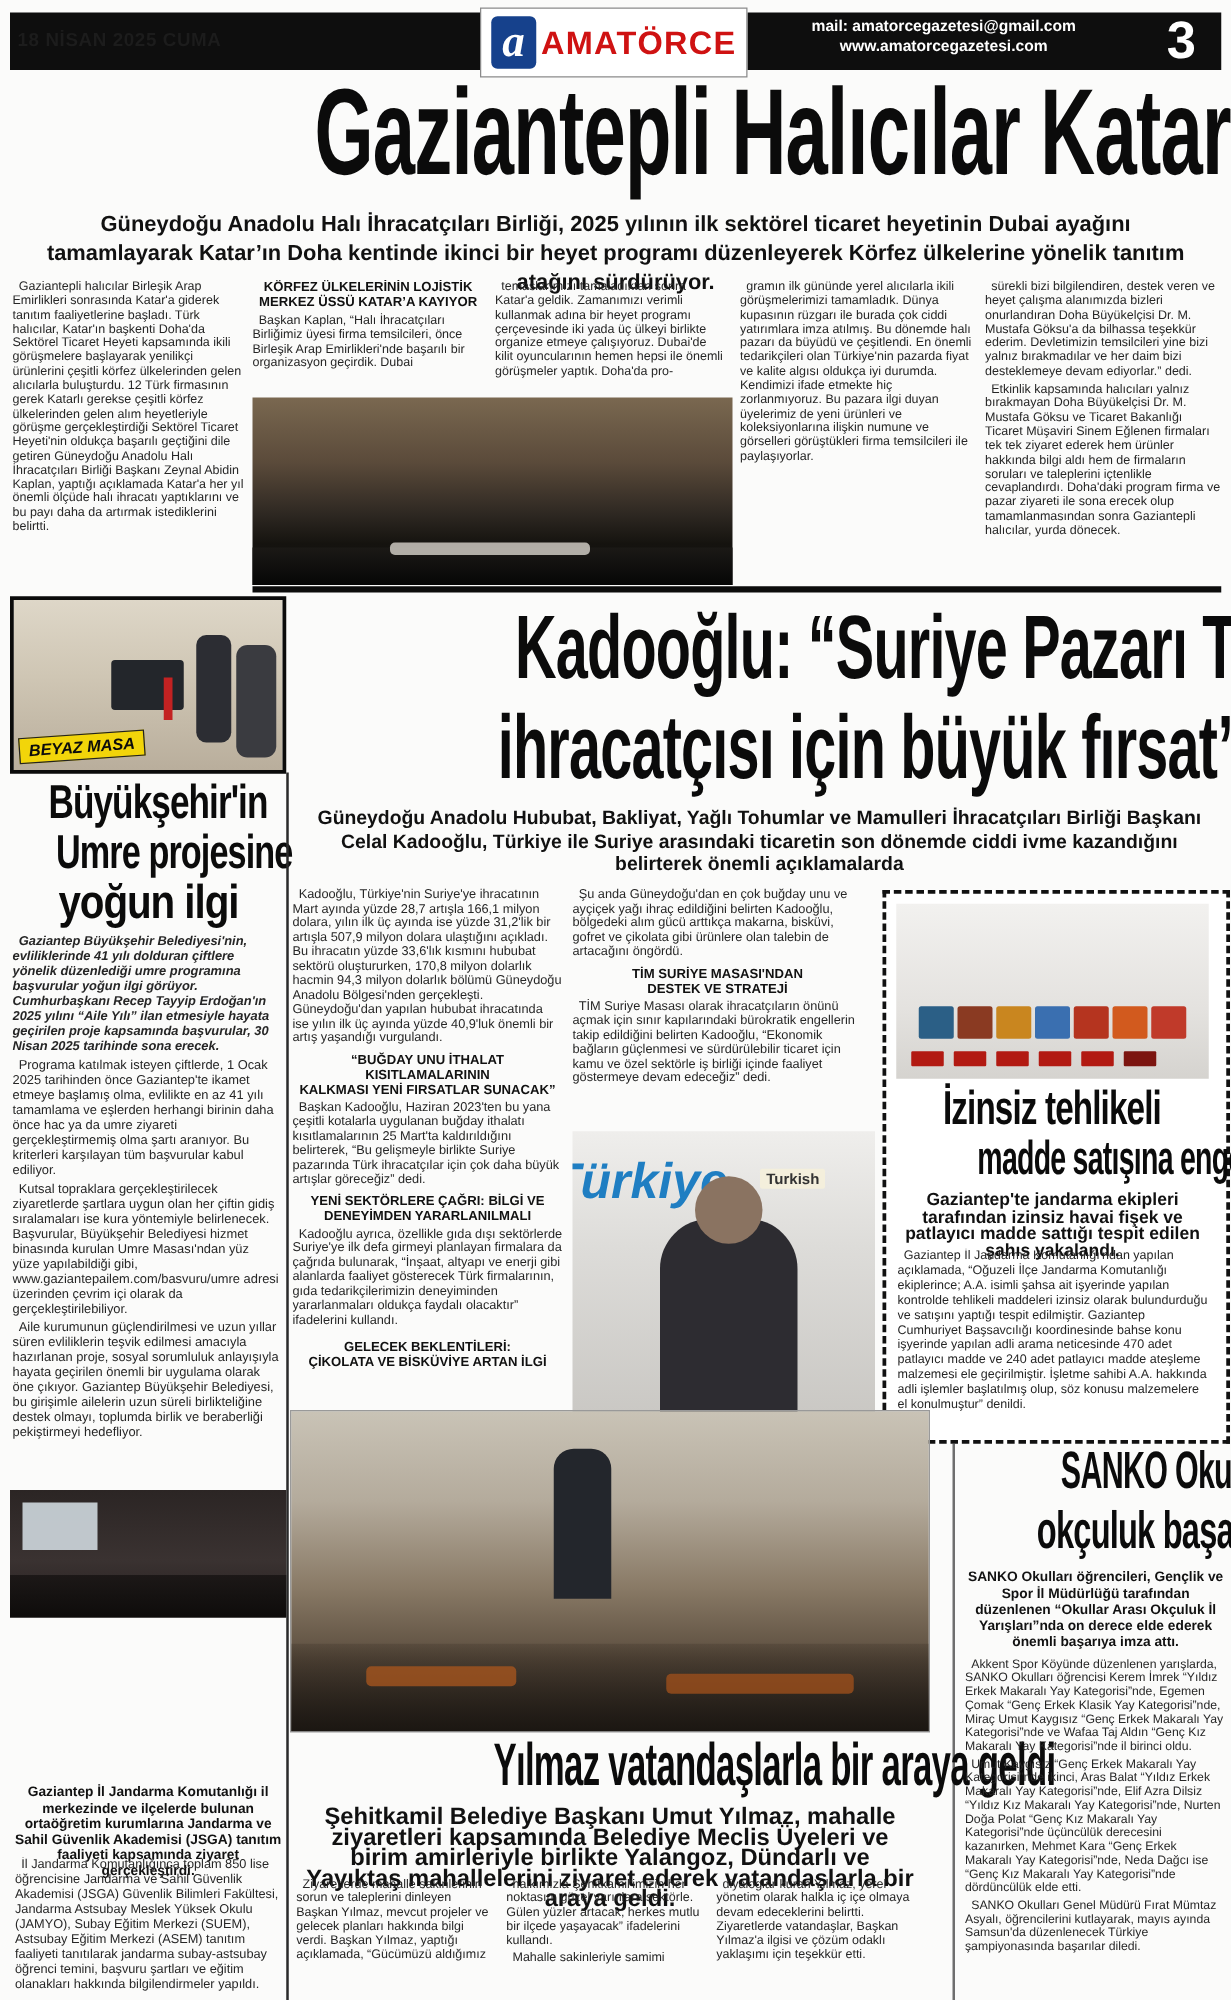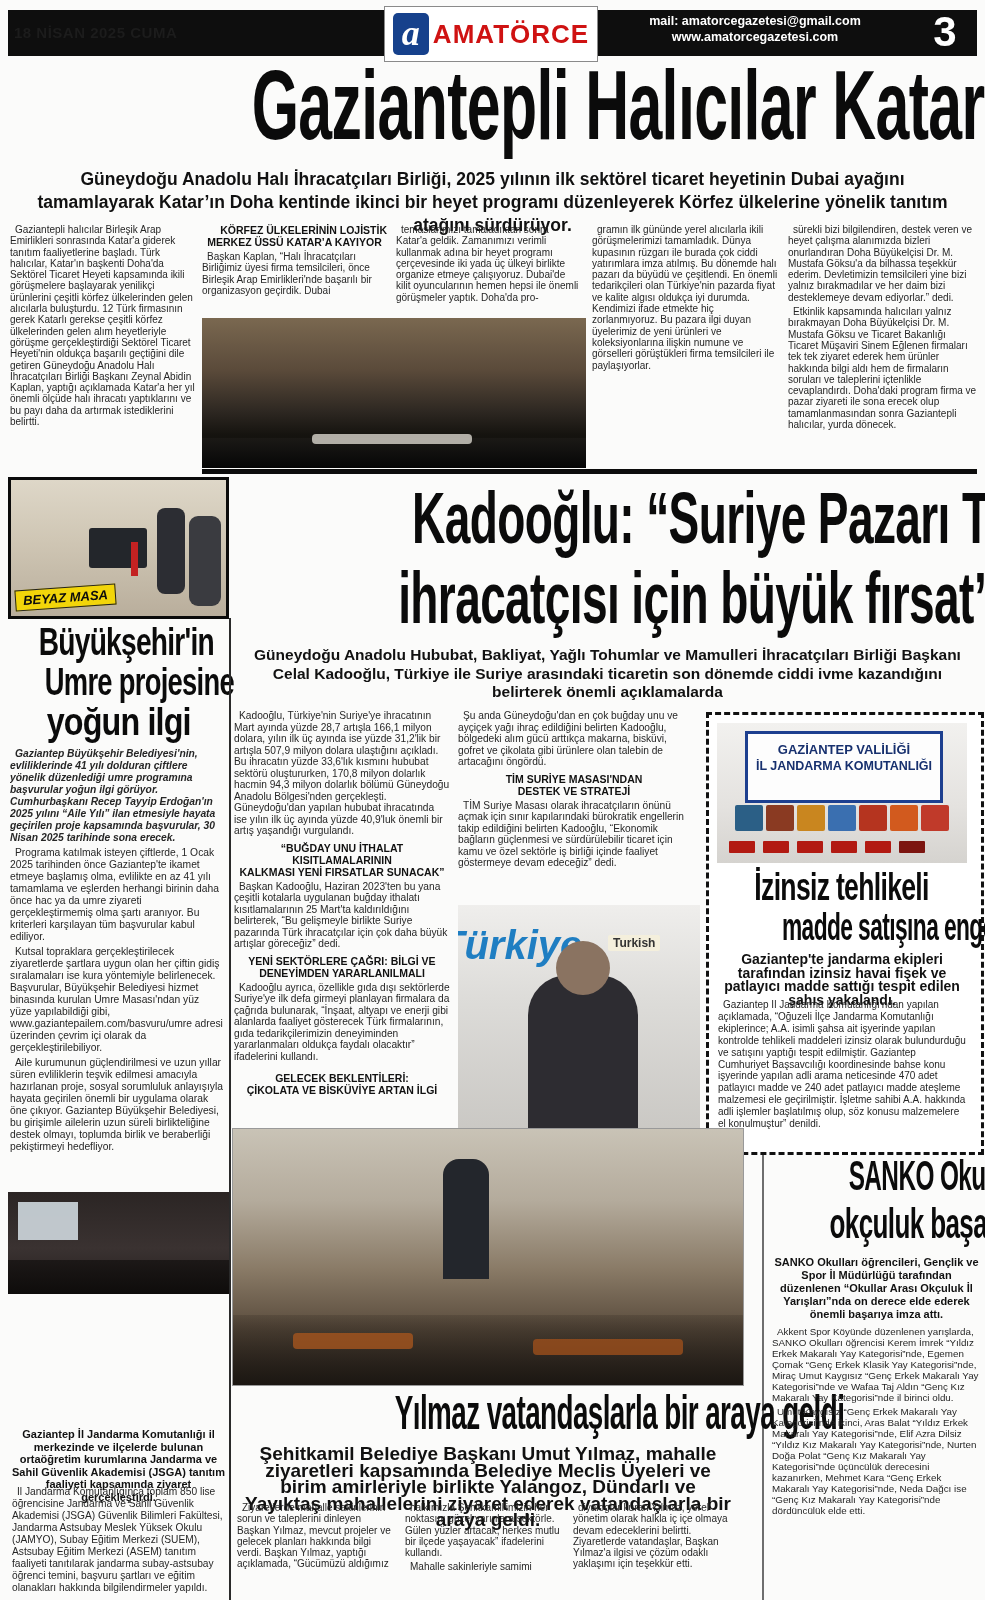--- a/index.html
+++ b/index.html
@@ -52,21 +52,21 @@
 
   <div class="abs hctr" style="left:0;top:52px;width:985px;height:112px;">
     <span class="cnd" style="font-size:98px;line-height:106px;transform:scaleX(.62);">Gaziantepli Halıcılar Katar’da</span>
   </div>
   <div class="abs leadb" style="left:25px;top:168px;width:935px;font-size:17.5px;line-height:23px;">Güneydoğu Anadolu Halı İhracatçıları Birliği, 2025 yılının ilk sektörel ticaret heyetinin Dubai ayağını tamamlayarak Katar’ın Doha kentinde ikinci bir heyet programı düzenleyerek Körfez ülkelerine yönelik tanıtım atağını sürdürüyor.</div>
 
   <div class="abs bodytxt" style="left:10px;top:224px;width:185px;height:250px;overflow:hidden;">
     <p>Gaziantepli halıcılar Birleşik Arap Emirlikleri sonrasında Katar'a giderek tanıtım faaliyetlerine başladı. Türk halıcılar, Katar'ın başkenti Doha'da Sektörel Ticaret Heyeti kapsamında ikili görüşmelere başlayarak yenilikçi ürünlerini çeşitli körfez ülkelerinden gelen alıcılarla buluşturdu. 12 Türk firmasının gerek Katarlı gerekse çeşitli körfez ülkelerinden gelen alım heyetleriyle görüşme gerçekleştirdiği Sektörel Ticaret Heyeti'nin oldukça başarılı geçtiğini dile getiren Güneydoğu Anadolu Halı İhracatçıları Birliği Başkanı Zeynal Abidin Kaplan, yaptığı açıklamada Katar'a her yıl önemli ölçüde halı ihracatı yaptıklarını ve bu payı daha da artırmak istediklerini belirtti.</p>
   </div>
   <div class="abs bodytxt" style="left:202px;top:224px;width:185px;height:94px;overflow:hidden;">
-    <div class="subh" style="margin-top:0;text-align:right;">KÖRFEZ ÜLKELERİNİN LOJİSTİK</div>
+    <div class="subh" style="margin-top:0;">KÖRFEZ ÜLKELERİNİN LOJİSTİK</div>
     <div class="subh" style="margin-top:-3px;">MERKEZ ÜSSÜ KATAR’A KAYIYOR</div>
     <p>Başkan Kaplan, “Halı İhracatçıları Birliğimiz üyesi firma temsilcileri, önce Birleşik Arap Emirlikleri'nde başarılı bir organizasyon geçirdik. Dubai</p>
   </div>
   <div class="abs bodytxt" style="left:396px;top:224px;width:185px;height:94px;overflow:hidden;">
     <p>temaslarımızı tamaladıktan sonra Katar'a geldik. Zamanımızı verimli kullanmak adına bir heyet programı çerçevesinde iki yada üç ülkeyi birlikte organize etmeye çalışıyoruz. Dubai'de kilit oyuncularının hemen hepsi ile önemli görüşmeler yaptık. Doha'da pro-</p>
   </div>
   <div class="abs bodytxt" style="left:592px;top:224px;width:187px;height:250px;overflow:hidden;">
     <p>gramın ilk gününde yerel alıcılarla ikili görüşmelerimizi tamamladık. Dünya kupasının rüzgarı ile burada çok ciddi yatırımlara imza atılmış. Bu dönemde halı pazarı da büyüdü ve çeşitlendi. En önemli tedarikçileri olan Türkiye'nin pazarda fiyat ve kalite algısı oldukça iyi durumda. Kendimizi ifade etmekte hiç zorlanmıyoruz. Bu pazara ilgi duyan üyelerimiz de yeni ürünleri ve koleksiyonlarına ilişkin numune ve görselleri görüştükleri firma temsilcileri ile paylaşıyorlar.</p>
   </div>
   <div class="abs bodytxt" style="left:788px;top:224px;width:189px;height:250px;overflow:hidden;">
@@ -140,24 +140,20 @@
 
   <div class="abs photo" style="left:458px;top:905px;width:242px;height:232px;background:linear-gradient(180deg,#efeeec 0%,#dddcd9 40%,#c9c7c3 100%);overflow:hidden;">
     <div class="abs" style="left:-18px;top:18px;font-size:40px;font-weight:bold;font-style:italic;color:#1f7ec2;">Türkiye</div>
     <div class="abs" style="left:150px;top:30px;font-size:12px;font-weight:bold;color:#333;background:#f4efdc;padding:1px 5px;border-radius:2px;">Turkish</div>
     <div class="abs" style="left:70px;top:70px;width:110px;height:200px;background:#2d2c31;border-radius:40px 40px 0 0;"></div>
     <div class="abs" style="left:98px;top:36px;width:54px;height:54px;background:#8a7361;border-radius:50%;"></div>
   </div>
 
   <div class="abs" id="jbox">
     <div class="abs photo" style="left:8px;top:8px;width:250px;height:140px;background:linear-gradient(180deg,#f2f1ef 0%,#e4e2df 60%,#d5d3cf 100%);">
-      <div class="abs sign" style="left:28px;top:8px;width:192px;height:58px;padding-top:8px;">
-        <div style="font-size:13px;line-height:16px;">GAZİANTEP VALİLİĞİ</div>
-        <div style="font-size:12.5px;line-height:16px;">İL JANDARMA KOMUTANLIĞI</div>
-      </div>
       <div class="abs fireworks" style="left:18px;top:82px;width:214px;">
         <div class="fw" style="background:#2b5f86;"></div>
         <div class="fw" style="background:#8a3a22;"></div>
         <div class="fw" style="background:#c9861f;"></div>
         <div class="fw" style="background:#3a6fb0;"></div>
         <div class="fw" style="background:#b5341f;"></div>
         <div class="fw" style="background:#d25a1e;"></div>
         <div class="fw" style="background:#c03a2a;"></div>
       </div>
       <div class="abs fireworks" style="left:12px;top:118px;width:226px;gap:8px;">
@@ -201,15 +197,16 @@
   </div>
 
   <div class="abs hctr" style="left:770px;top:1152px;width:212px;">
     <span class="cnd" style="font-size:42px;line-height:48px;transform:scaleX(.58);">SANKO Okulları'nın</span><br>
     <span class="cnd" style="font-size:42px;line-height:48px;transform:scaleX(.62);">okçuluk başarısı</span>
   </div>
   <div class="abs leadb" style="left:772px;top:1256px;width:209px;font-size:11px;line-height:13px;">SANKO Okulları öğrencileri, Gençlik ve Spor İl Müdürlüğü tarafından düzenlenen “Okullar Arası Okçuluk İl Yarışları”nda on derece elde ederek önemli başarıya imza attı.</div>
   <div class="abs bodytxt" style="left:772px;top:1326px;width:209px;height:274px;overflow:hidden;font-size:9.8px;line-height:11px;">
     <p>Akkent Spor Köyünde düzenlenen yarışlarda, SANKO Okulları öğrencisi Kerem İmrek “Yıldız Erkek Makaralı Yay Kategorisi”nde, Egemen Çomak “Genç Erkek Klasik Yay Kategorisi”nde, Miraç Umut Kaygısız “Genç Erkek Makaralı Yay Kategorisi”nde ve Wafaa Taj Aldın “Genç Kız Makaralı Yay Kategorisi”nde il birinci oldu.</p>
     <p>Umut Kaygısız “Genç Erkek Makaralı Yay Kategorisi”nde ikinci, Aras Balat “Yıldız Erkek Makaralı Yay Kategorisi”nde, Elif Azra Dilsiz “Yıldız Kız Makaralı Yay Kategorisi”nde, Nurten Doğa Polat “Genç Kız Makaralı Yay Kategorisi”nde üçüncülük derecesini kazanırken, Mehmet Kara “Genç Erkek Makaralı Yay Kategorisi”nde, Neda Dağcı ise “Genç Kız Makaralı Yay Kategorisi”nde dördüncülük elde etti.</p>
+    <p>SANKO Okulları Genel Müdürü Fırat Mümtaz Asyalı, öğrencilerini kutlayarak, mayıs ayında Samsun'da düzenlenecek Türkiye şampiyonasında başarılar diledi.</p>
   </div>
 
 </div>
 
 </body></html>

